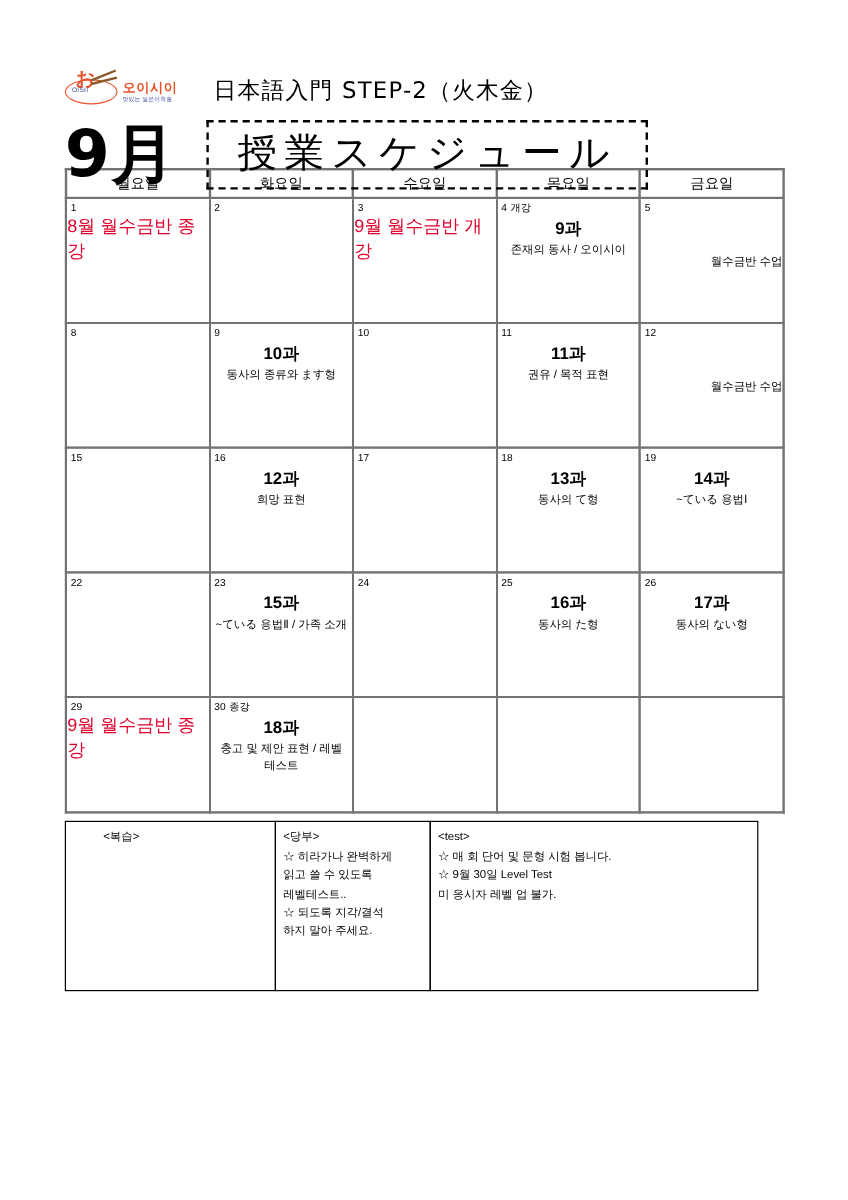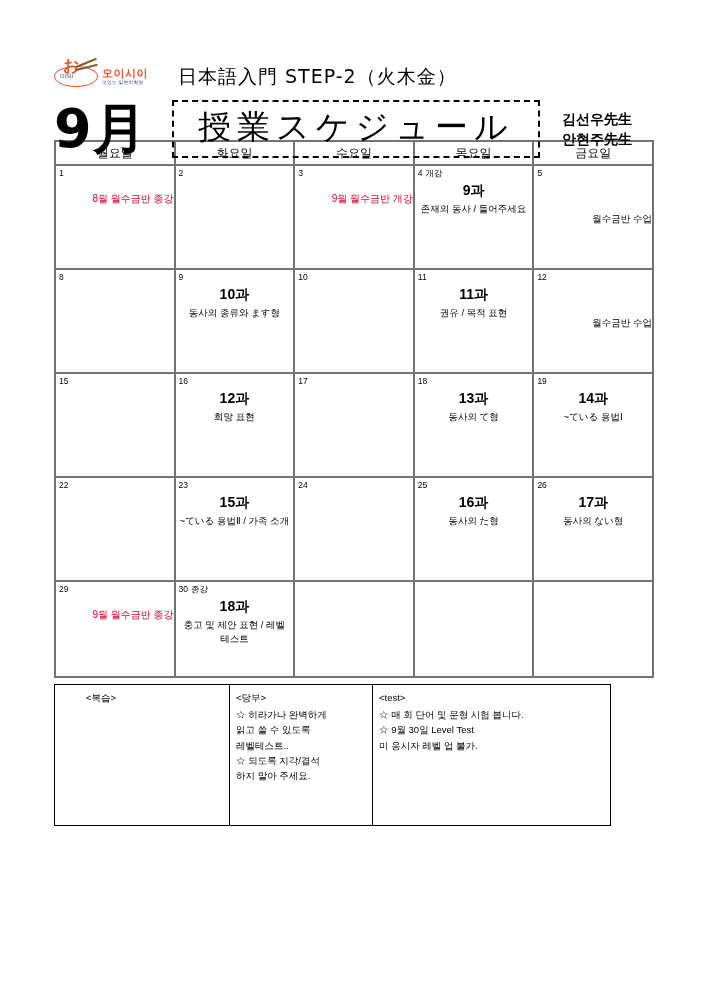--- a/index.html
+++ b/index.html
@@ -195,24 +195,23 @@
     line-height: 1.25;
     margin-top: 4px;
   }
   .lesson-desc {
     font-size: 9.5px;
     line-height: 1.45;
     margin-top: 3px;
   }
   .note-red {
     color: #e0002b;
-    font-size: 10px;
+    font-size: 15px;
     line-height: 1.4;
-    margin-top: 14px;
-    text-align: right;
+    text-align: left;
   }
   .note-plain {
     font-size: 9.5px;
     line-height: 1.4;
     margin-top: 34px;
     text-align: right;
   }
   tr.short td { height: 96px; }
 
   
@@ -224,22 +223,22 @@
   .fbox {
     border: 1px solid #000;
     box-sizing: border-box;
     padding: 5px 6px 6px 6px;
     font-size: 9.5px;
     line-height: 1.6;
     height: 142px;
     margin-right: -1px;
   }
   .fbox:nth-child(1) { width: 176px; padding-left: 31px; }
-  .fbox:nth-child(2) { width: 144px; }
-  .fbox:nth-child(3) { width: 239px; }
+  .fbox:nth-child(2) { width: 130px; }
+  .fbox:nth-child(3) { width: 274px; }
   .fbox .ftitle {
     font-size: 9.5px;
     margin-bottom: 2px;
   }
   .fbox .fline { white-space: pre; }
 </style>
 </head>
 <body>
 
 <div class="page">
@@ -256,24 +255,20 @@
           </div>
         <div class="logo-name">오이시이</div>
         <div class="logo-name-sub">맛있는 일본어학원</div>
       </div>
       <div class="course-title">日本語入門 STEP-2（火木金）</div>
     </div>
 
     <div class="title-row">
       <div class="month">9月</div>
       <div class="sched-box">授業スケジュール</div>
-      <div class="teachers">
-        <div>김선우先生</div>
-        <div>안현주先生</div>
-      </div>
     </div>
   </div>
 
   <div class="cal-wrap">
     <table class="cal">
       <thead>
         <tr>
           <th>월요일</th>
           <th>화요일</th>
           <th>수요일</th>
@@ -291,21 +286,21 @@
               <span class="daynum">2</span>
             </td>
             <td>
               <span class="daynum">3</span>
               <div class="note-red">9월 월수금반 개강</div>
             </td>
             <td class="pink">
               <span class="daynum">4<span class="tag">개강</span></span>
               <div class="cell-body">
                 <div class="lesson">9과</div>
-                <div class="lesson-desc">존재의 동사 / 들어주세요</div>
+                <div class="lesson-desc">존재의 동사 / 오이시이</div>
               </div>
             </td>
             <td>
               <span class="daynum">5</span>
               <div class="note-plain">월수금반 수업</div>
             </td>
           </tr>
           <tr>
             <td>
               <span class="daynum">8</span>

